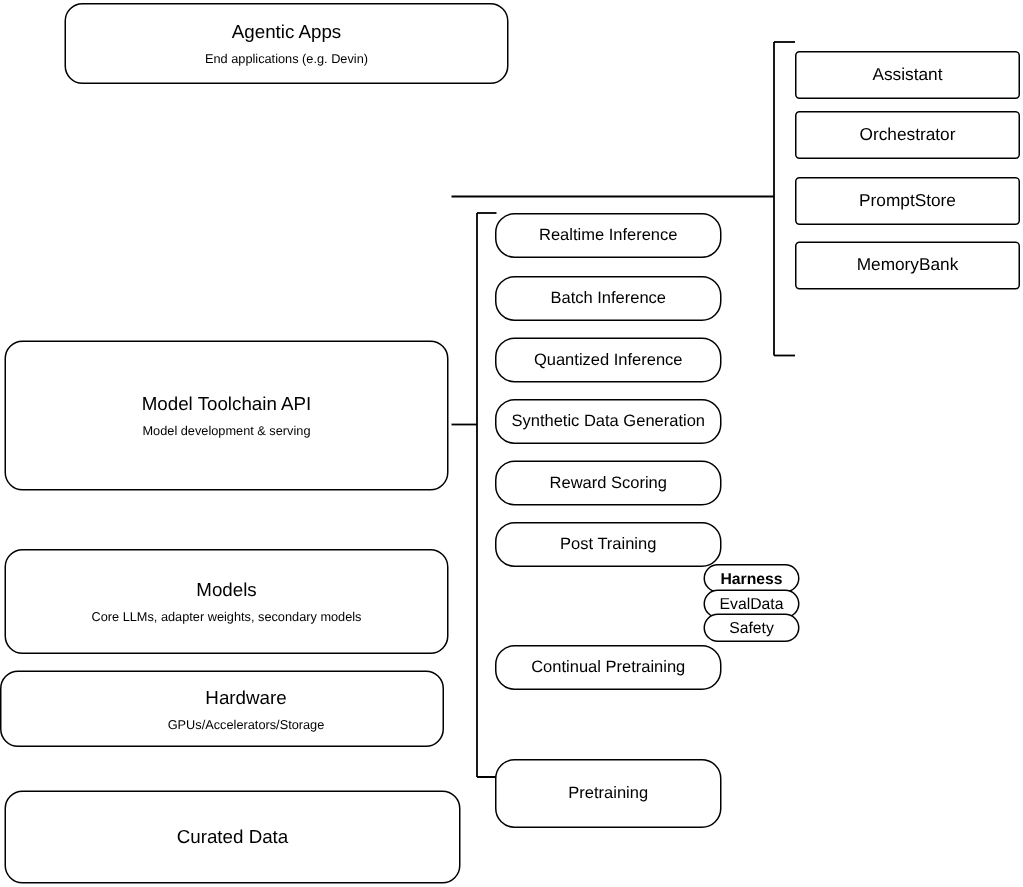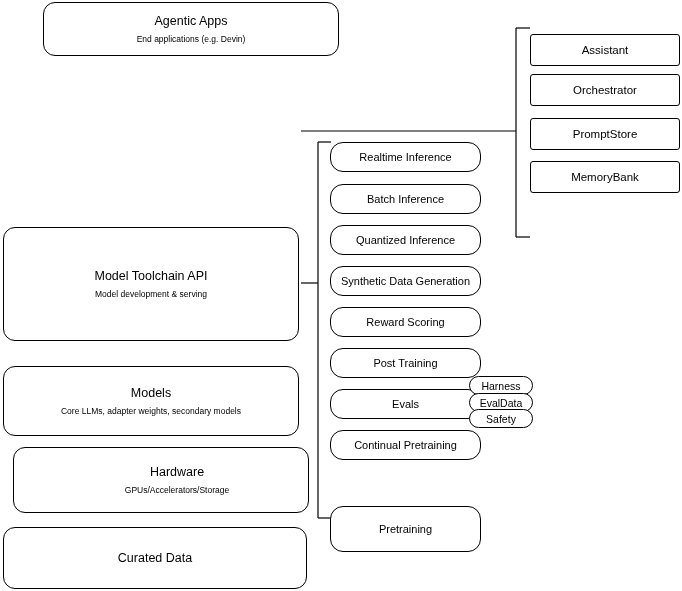--- a/index.html
+++ b/index.html
@@ -79,31 +79,31 @@
     <path d="M 318 142 L 331 142" stroke="#000000" fill="none" stroke-width="1.2"></path>
     <path d="M 318 518 L 331 518" stroke="#000000" fill="none" stroke-width="1.2"></path>
   </svg>
 
   <div class="box layer" style="left:3px; top:2px; width:296px; height:54px;margin-left:40px;">
     <div class="title">Agentic Apps</div>
     <div class="subtitle">End applications (e.g. Devin)</div>
   </div>
 
 
-  <div class="box layer" style="left:3px; top:227px; width:296px; height:114px;">
+  <div class="box layer" style="left:3px; top:227px; width:296px; height:100px;">
     <div class="title">Model Toolchain API</div>
     <div class="subtitle">Model development &amp; serving</div>
   </div>
 
   <div class="box layer" style="left:3px; top:366px; width:296px; height:70px;">
     <div class="title">Models</div>
     <div class="subtitle">Core LLMs, adapter weights, secondary models</div>
   </div>
 
-  <div class="box layer" style="left:13px; top:447px; width:296px; height:66px;padding-left:32px;">
+  <div class="box layer" style="left:0; top:447px; width:296px; height:51px;padding-left:32px;">
     <div class="title">Hardware</div>
     <div class="subtitle">GPUs/Accelerators/Storage</div>
   </div>
 
   <div class="box layer" style="left:3px; top:527px; width:304px; height:62px;">
     <div class="title">Curated Data</div>
   </div>
 
   <div class="box right" style="left:530px; top:34px; width:150px; height:32px;text-align:center;">
     <span>Assistant</span>
@@ -129,31 +129,28 @@
   </div>
   <div class="box pill" style="left:330px; top:266px; width:151px; height:30px;">
     <span>Synthetic Data Generation</span>
   </div>
   <div class="box pill" style="left:330px; top:307px; width:151px; height:30px;">
     <span>Reward Scoring</span>
   </div>
   <div class="box pill" style="left:330px; top:348px; width:151px; height:30px;">
     <span>Post Training</span>
   </div>
-  <div class="box pill" style="left:330px; top:389px; width:151px; height:30px;">
-    <span>Evals</span>
-  </div>
   <div class="box pill" style="left:330px; top:430px; width:151px; height:30px;">
     <span>Continual Pretraining</span>
   </div>
   <div class="box pill" style="left:330px; top:470px; width:151px; height:46px;margin-top:36px;">
     <span>Pretraining</span>
   </div>
 
-  <div class="box mini" style="left:469px; top:376px; width:64px; height:19px;">
+  <div class="box mini" style="left:469px; top:376px; width:64px; height:19px;font-weight:bold;">
     <span>Harness</span>
   </div>
   <div class="box mini" style="left:469px; top:393px; width:64px; height:19px;">
     <span>EvalData</span>
   </div>
   <div class="box mini" style="left:469px; top:409px; width:64px; height:19px;">
     <span>Safety</span>
   </div>
 
 </div>

